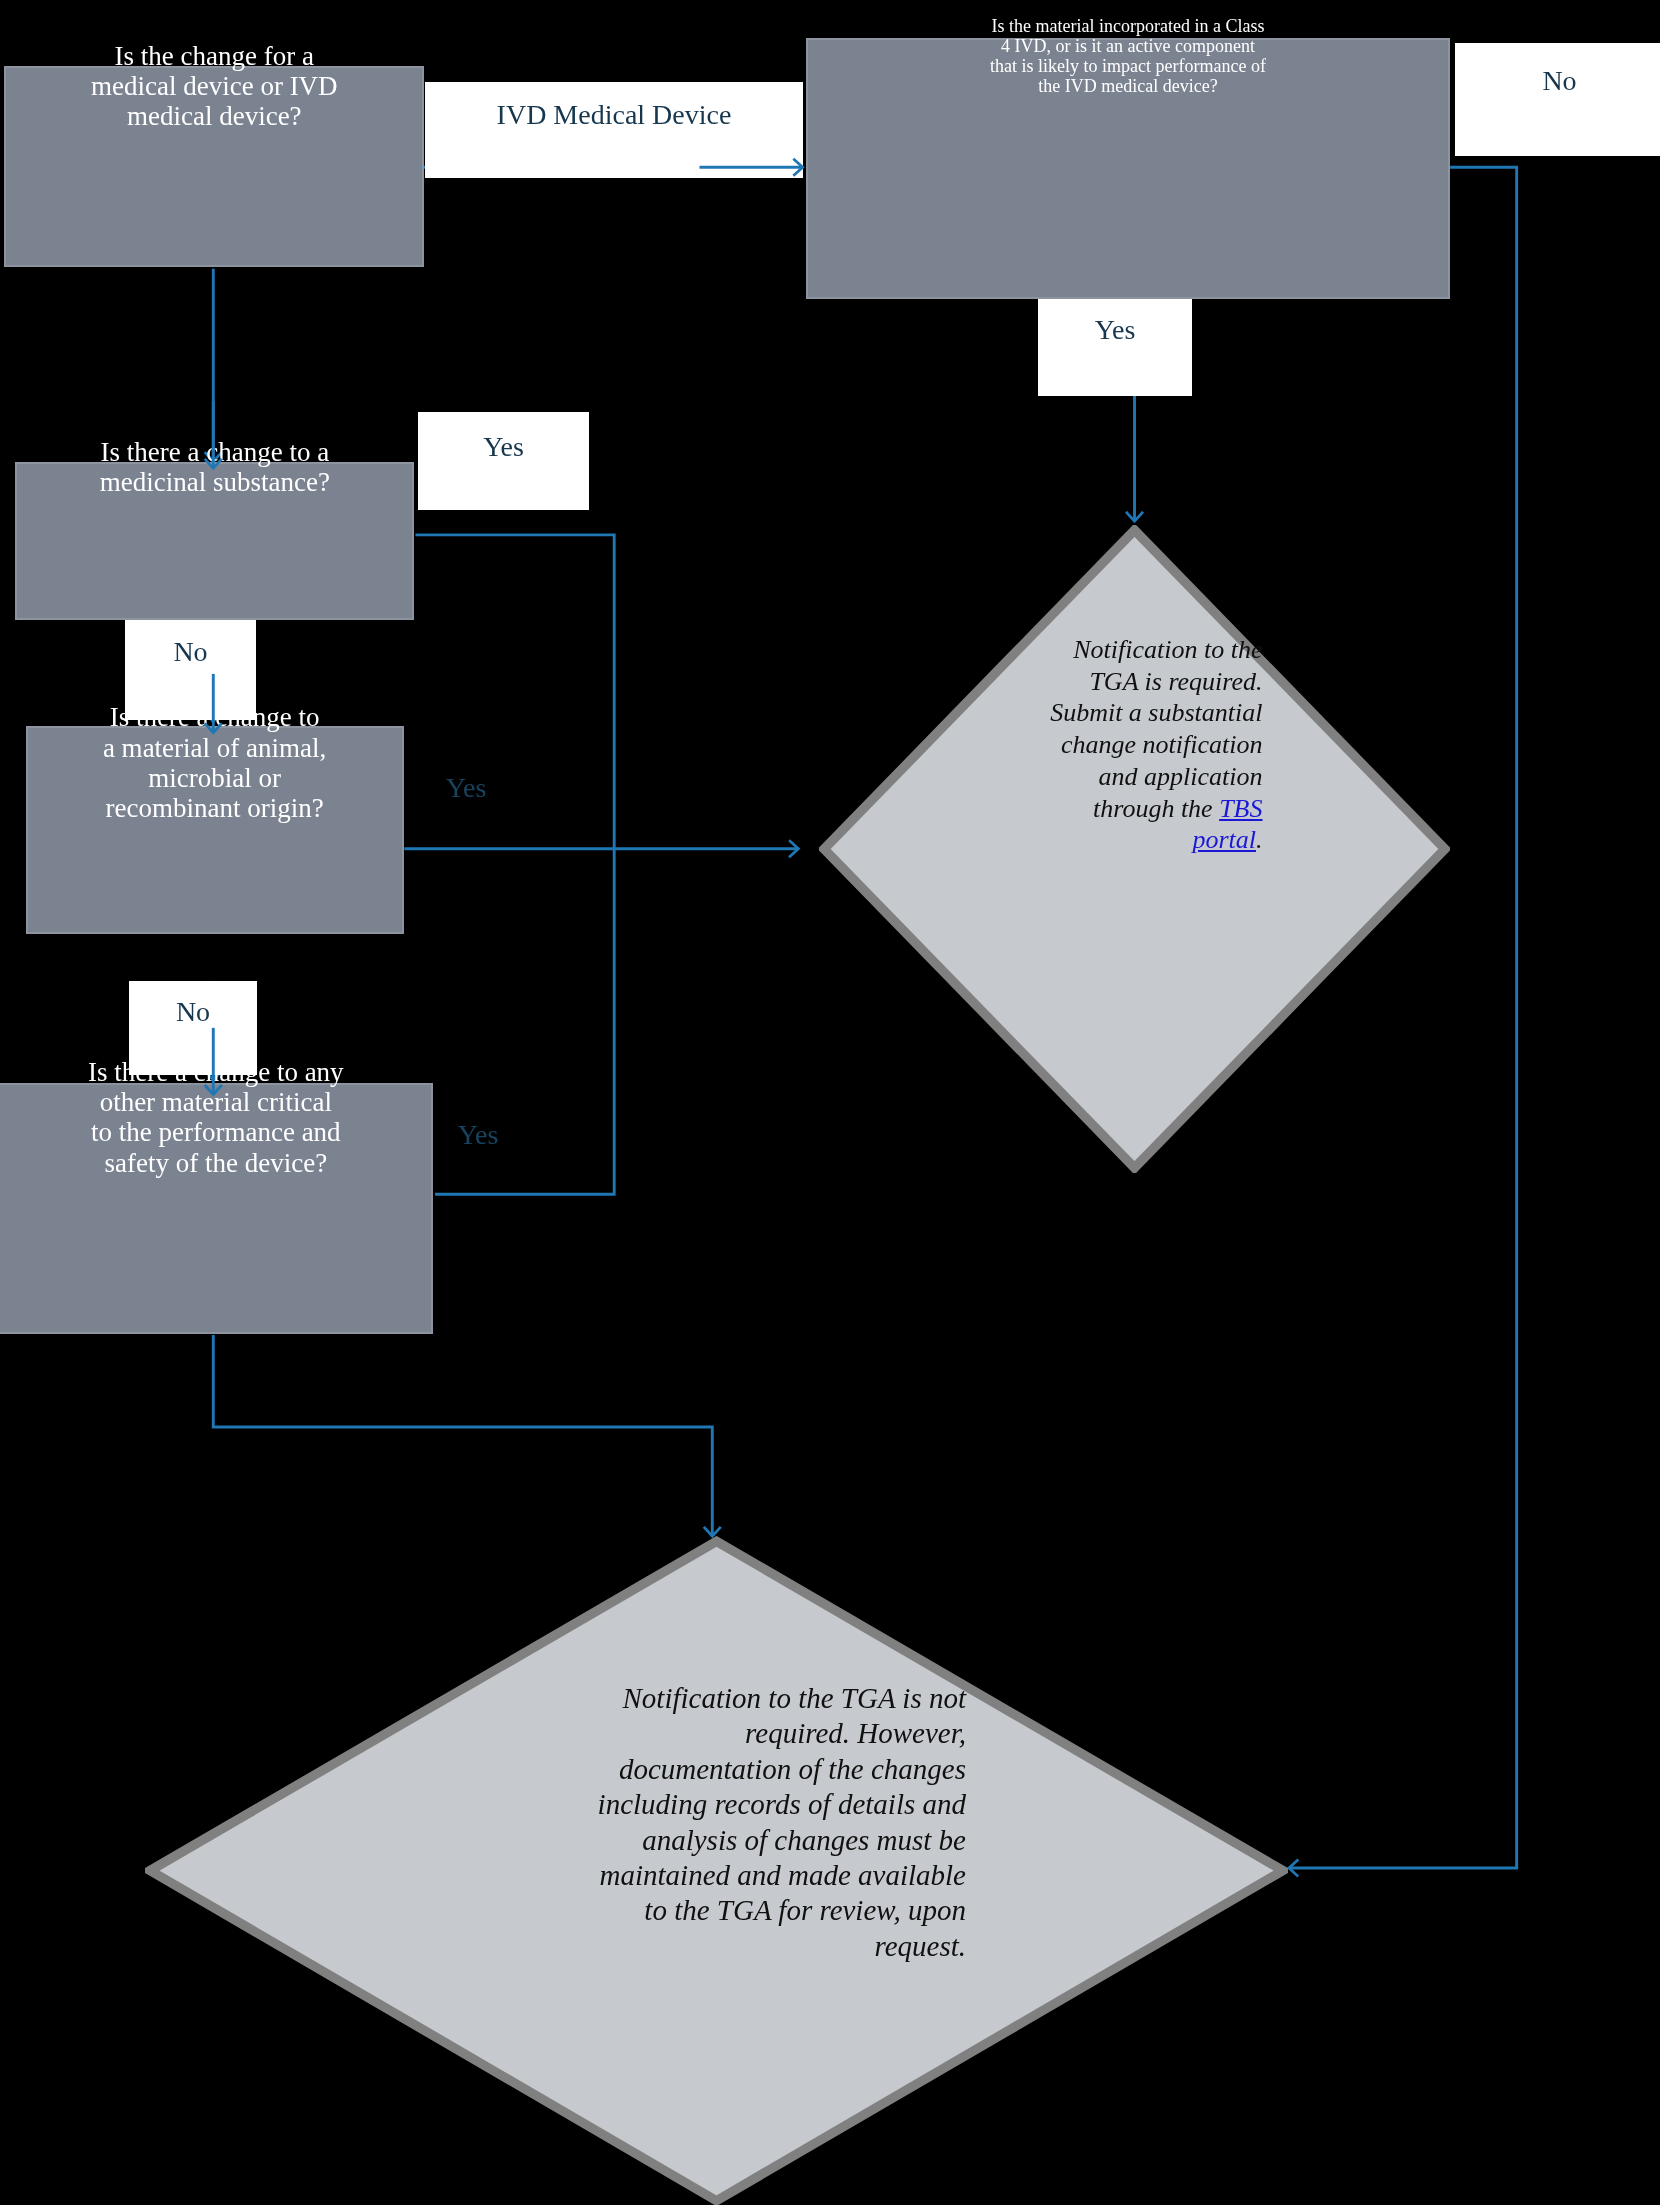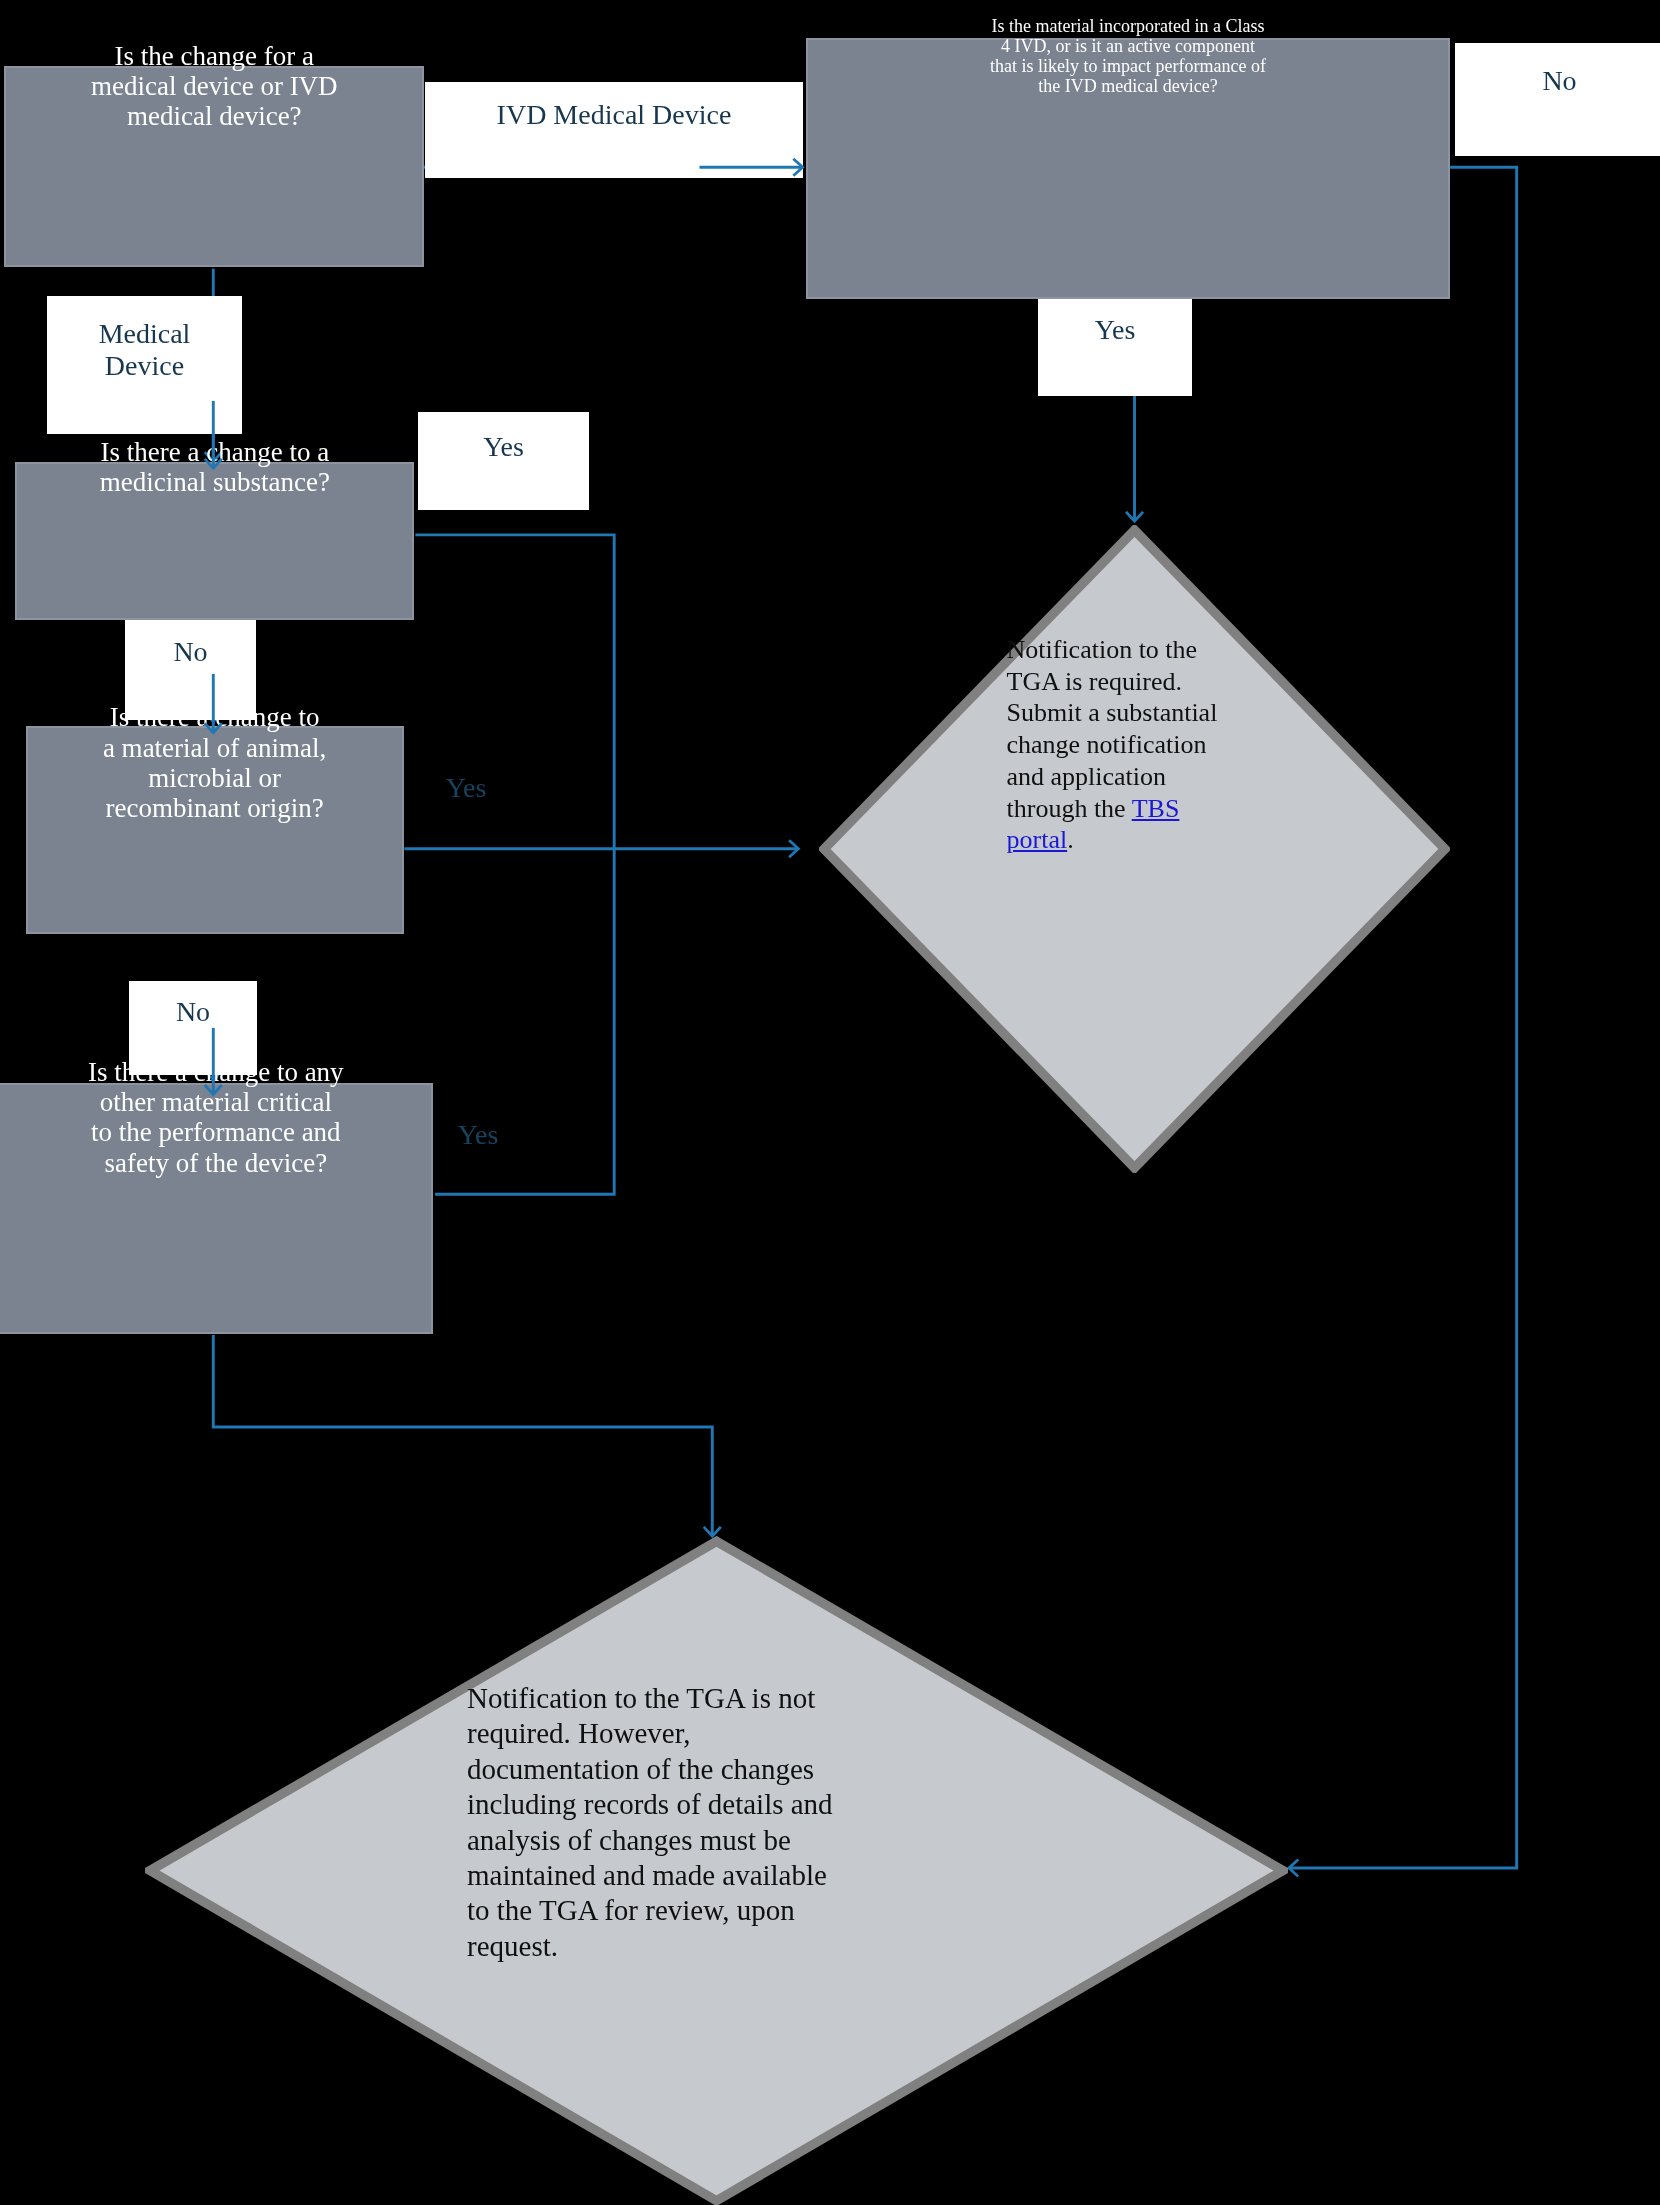--- a/index.html
+++ b/index.html
@@ -37,25 +37,26 @@
   
   .diamond{
     position:absolute;
     z-index:4;
   }
   .diamond svg{display:block;}
   .diamond .dtext{
     position:absolute;
     left:50%;
     transform:translateX(-50%);
-    text-align:left;
+    text-align:right;
     color:#101010;
     line-height:1.22;
     white-space:pre-line;
     z-index:5;
+    font-style:italic;
   }
   .dlink{
     color:#1a18d6;
     text-decoration:underline;
   }
   
   .chip{
     position:absolute;
     background:#ffffff;
     color:#17374f;
@@ -181,22 +182,20 @@
 
   <div class="pbox" style="left:-1.7px;top:1083px;width:435px;height:251px;">
     <div class="txt" style="top:-28px;font-size:27px;">Is there a change to any
 other material critical
 to the performance and
 safety of the device?</div>
   </div>
 
   <div class="chip" style="left:425px;top:82px;width:378px;height:96px;padding-top:17px;font-size:28px;">IVD Medical Device</div>
 
-  <div class="chip" style="left:47px;top:296px;width:195px;height:138px;padding-top:22px;font-size:28px;">Medical
-Device</div>
 
   <div class="chip" style="left:1455px;top:43px;width:209px;height:113px;padding-top:22px;font-size:28px;">No</div>
 
   <div class="chip" style="left:1038px;top:299px;width:154px;height:97px;padding-top:14.5px;font-size:28px;">Yes</div>
 
   <div class="chip" style="left:418px;top:412px;width:171px;height:98px;padding-top:19px;font-size:28px;">Yes</div>
 
   <div class="chip" style="left:125px;top:620px;width:131px;height:100px;padding-top:16px;font-size:28px;">No</div>
 
   <div class="chip" style="left:129px;top:981px;width:128px;height:94px;padding-top:14.5px;font-size:28px;">No</div>

